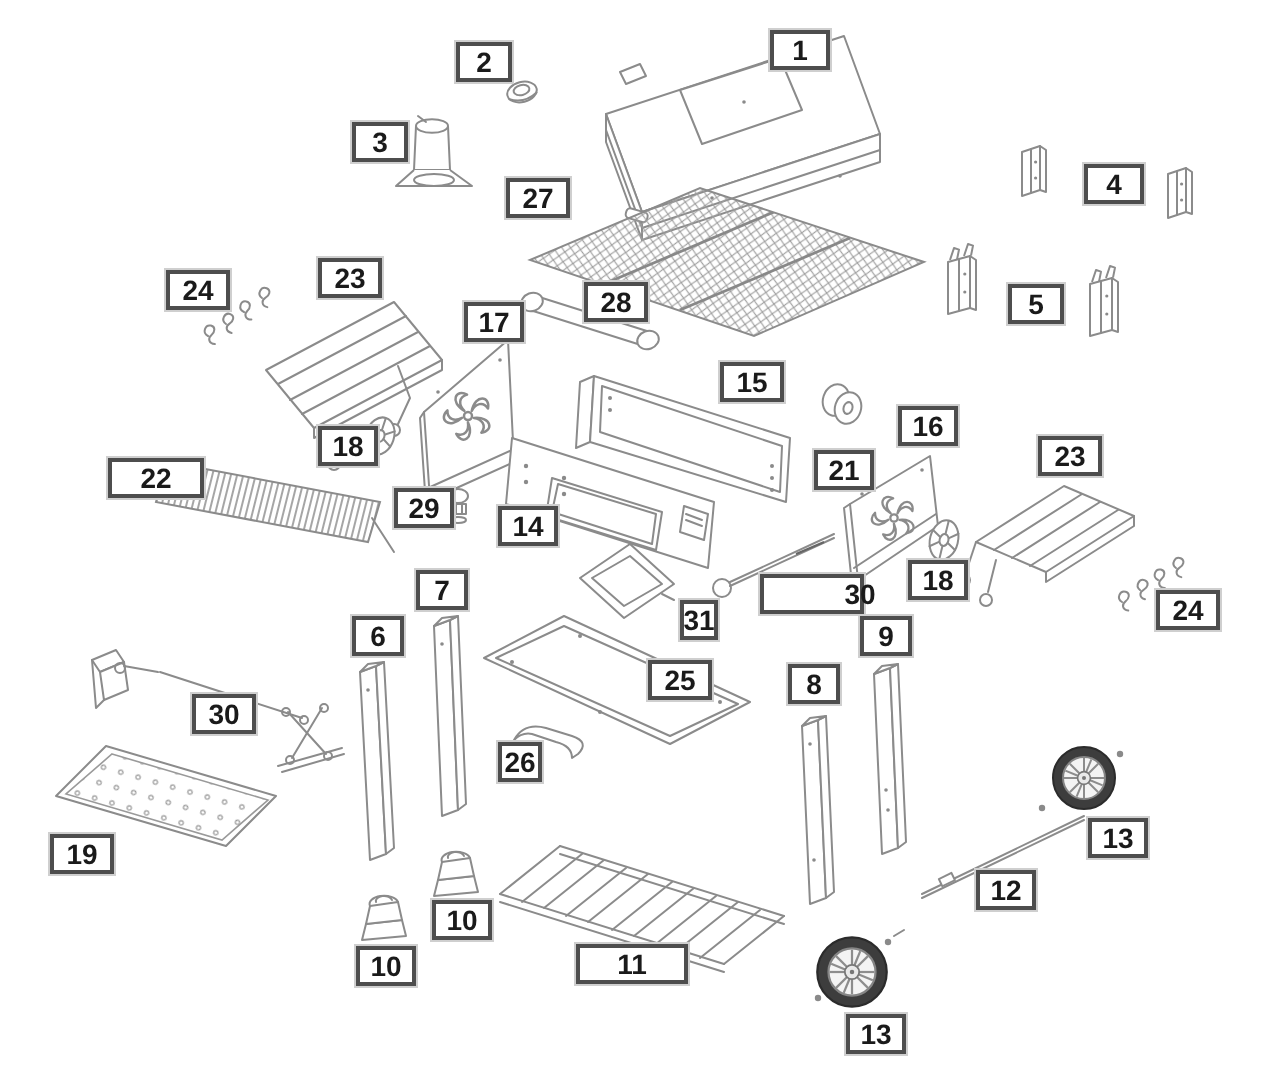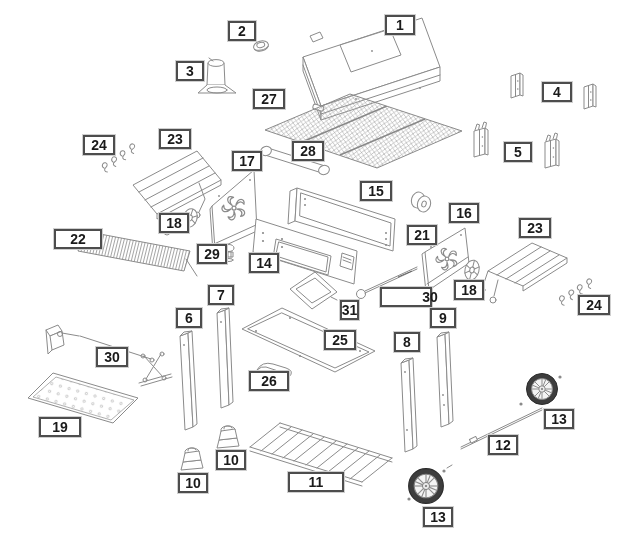--- a/index.html
+++ b/index.html
@@ -421,22 +421,22 @@
       <div class="plabel" style="left: 454px; top: 280px; width: 30px;">18</div>
       <div class="plabel" style="left: 578px; top: 295px; width: 32px;">24</div>
       <div class="plabel" style="left: 380px; top: 287px; width: 32px; padding-left: 48px;">30</div>
       <div class="plabel" style="left: 340px; top: 300px; width: 19px;">31</div>
       <div class="plabel" style="left: 208px; top: 285px; width: 26px;">7</div>
       <div class="plabel" style="left: 176px; top: 308px; width: 26px;">6</div>
       <div class="plabel" style="left: 297px; top: 330px; width: 32px; margin-left: 27px;">25</div>
       <div class="plabel" style="left: 430px; top: 308px; width: 26px;">9</div>
       <div class="plabel" style="left: 394px; top: 332px; width: 26px;">8</div>
       <div class="plabel" style="left: 96px; top: 347px; width: 32px;">30</div>
-      <div class="plabel" style="left: 249px; top: 371px; width: 40px;">26</div>
-      <div class="plabel" style="left: 39px; top: 417px; width: 42px;">19</div>
+      <div class="plabel" style="left: 249px; top: 371px; width: 22px;">26</div>
+      <div class="plabel" style="left: 25px; top: 417px; width: 32px;">19</div>
       <div class="plabel" style="left: 544px; top: 409px; width: 30px;">13</div>
       <div class="plabel" style="left: 488px; top: 435px; width: 30px;">12</div>
       <div class="plabel" style="left: 216px; top: 450px; width: 30px;">10</div>
       <div class="plabel" style="left: 178px; top: 473px; width: 30px;">10</div>
       <div class="plabel" style="left: 288px; top: 472px; width: 56px;">11</div>
       <div class="plabel" style="left: 423px; top: 507px; width: 30px;">13</div>
     </div>
 
 </div>
 

